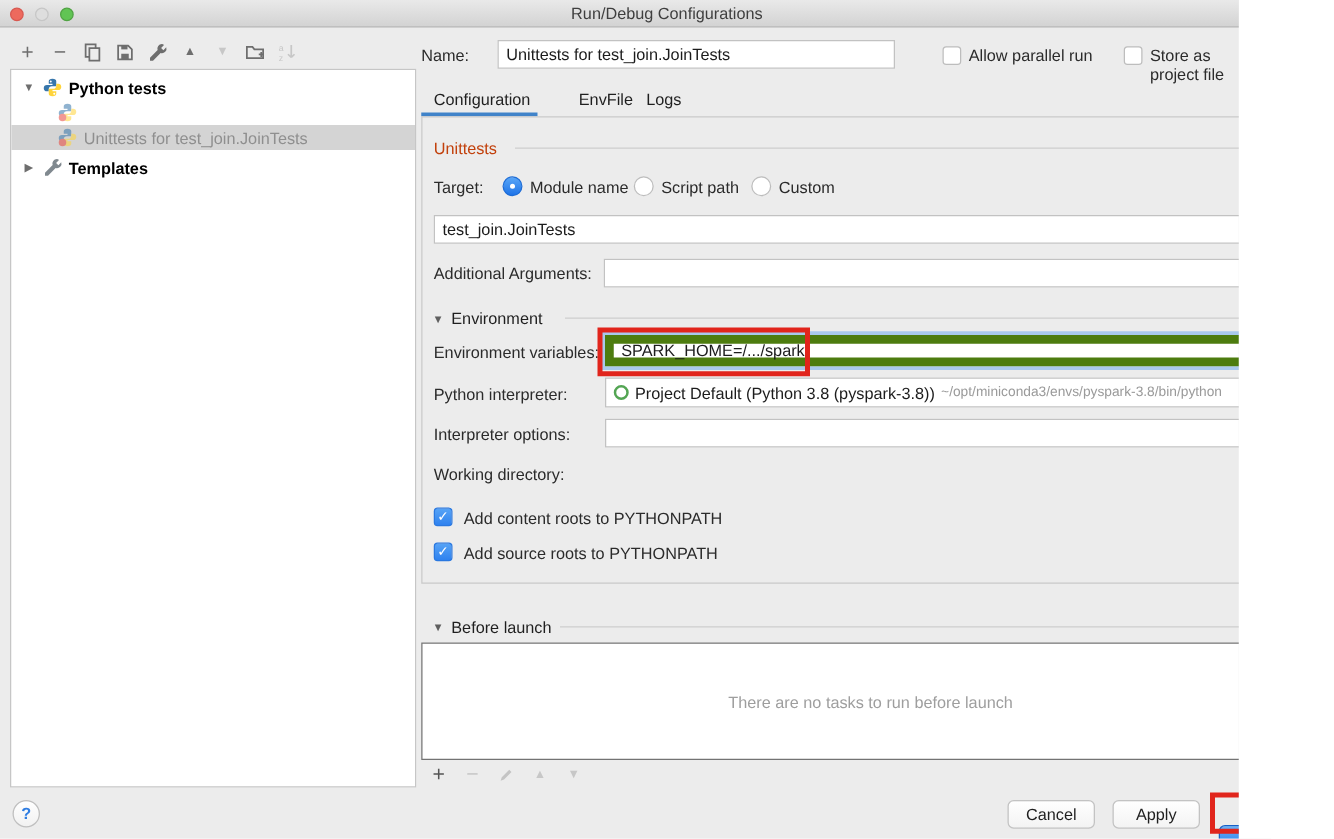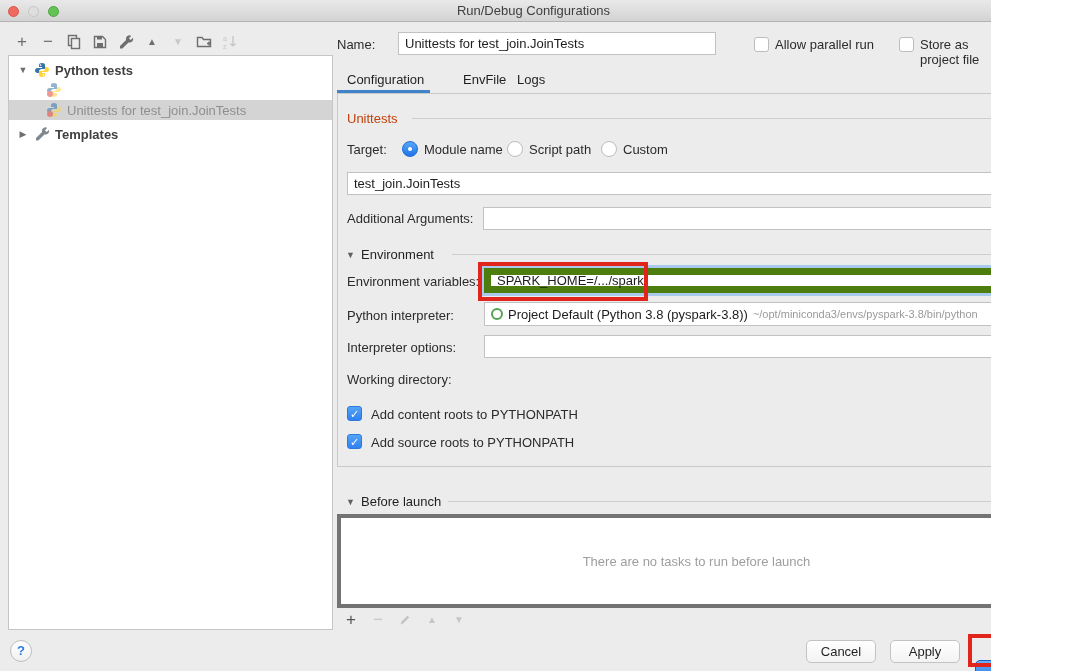--- a/index.html
+++ b/index.html
@@ -26,21 +26,21 @@
   .dis { color:#c7c7c7 !important; }
 
   
   .tree-panel { position:absolute; left:8px; top:55px; width:325px; height:575px;
     background:#ffffff; border:1px solid #c6c6c6; overflow:hidden; }
   .tree-row { display:flex; align-items:center; height:20px; gap:5px; white-space:nowrap; overflow:hidden; }
   .tree-row .arrow { width:12px; text-align:center; font-size:9px; color:#6e6e6e; flex:0 0 12px; }
   .tree-row.top { padding-left:8px; margin-top:4px; }
   .tree-row.child { padding-left:37px; }
   .tree-row.selected { background:#d4d4d4; }
-  .tree-group-label { font-weight:bold; color:#404040; }
+  .tree-group-label { font-weight:bold; color:#000000; }
   .tree-item-label { color:#8f8f8f; }
   .ticon { width:16px; height:16px; flex:0 0 16px; }
   .ticon.faded { opacity:.55; }
 
   
   .lbl { position:absolute; color:#2b2b2b; }
   .grp-lbl { position:absolute; color:#c2410c; }
   .hline { position:absolute; height:1px; background:#cdcdcd; }
   .field { position:absolute; background:#fff; border:1px solid #c2c2c2; height:23px;
     font-family:inherit; font-size:13px; color:#1c1c1c; padding:0 6px; outline:none; }
@@ -73,21 +73,21 @@
   .dd-path { color:#9a9a9a; font-size:11px; white-space:nowrap; overflow:hidden; flex:1; }
   .stepper { width:17px; height:20px; border-radius:4px; background:linear-gradient(#6eb4f9,#1a70e6);
     display:flex; flex-direction:column; align-items:center; justify-content:center; flex:0 0 17px; }
   .stepper svg { display:block; }
 
   
   .f-icon { position:absolute; width:16px; height:16px; color:#a9a9a9; display:flex; align-items:center; justify-content:center; }
 
   
   .bl-box { position:absolute; left:337px; top:514px; width:719px; height:94px; background:#fff;
-    border:4px solid #737373; display:flex; align-items:center; justify-content:center; }
+    border:1px solid #737373; display:flex; align-items:center; justify-content:center; }
   .bl-empty { color:#9e9e9e; }
   .bl-toolbar { position:absolute; left:343px; top:610px; height:20px; display:flex; gap:11px; align-items:center; }
 
   
   .btn { position:absolute; height:23px; border-radius:5px; background:linear-gradient(#ffffff,#f3f3f3);
     border:1px solid #c3c3c3; font-family:inherit; font-size:13px; color:#1f1f1f; text-align:center; line-height:21px; }
   .btn.primary { background:linear-gradient(#69b1f8,#1a6fe4); border:1px solid #1760c8; color:#fff; }
   .help-btn { position:absolute; left:10px; top:640px; width:22px; height:22px; border-radius:50%;
     background:linear-gradient(#ffffff,#f1f1f1); border:1px solid #bfbfbf; color:#2f7de2;
     text-align:center; line-height:20px; font-size:13px; font-weight:bold; }

